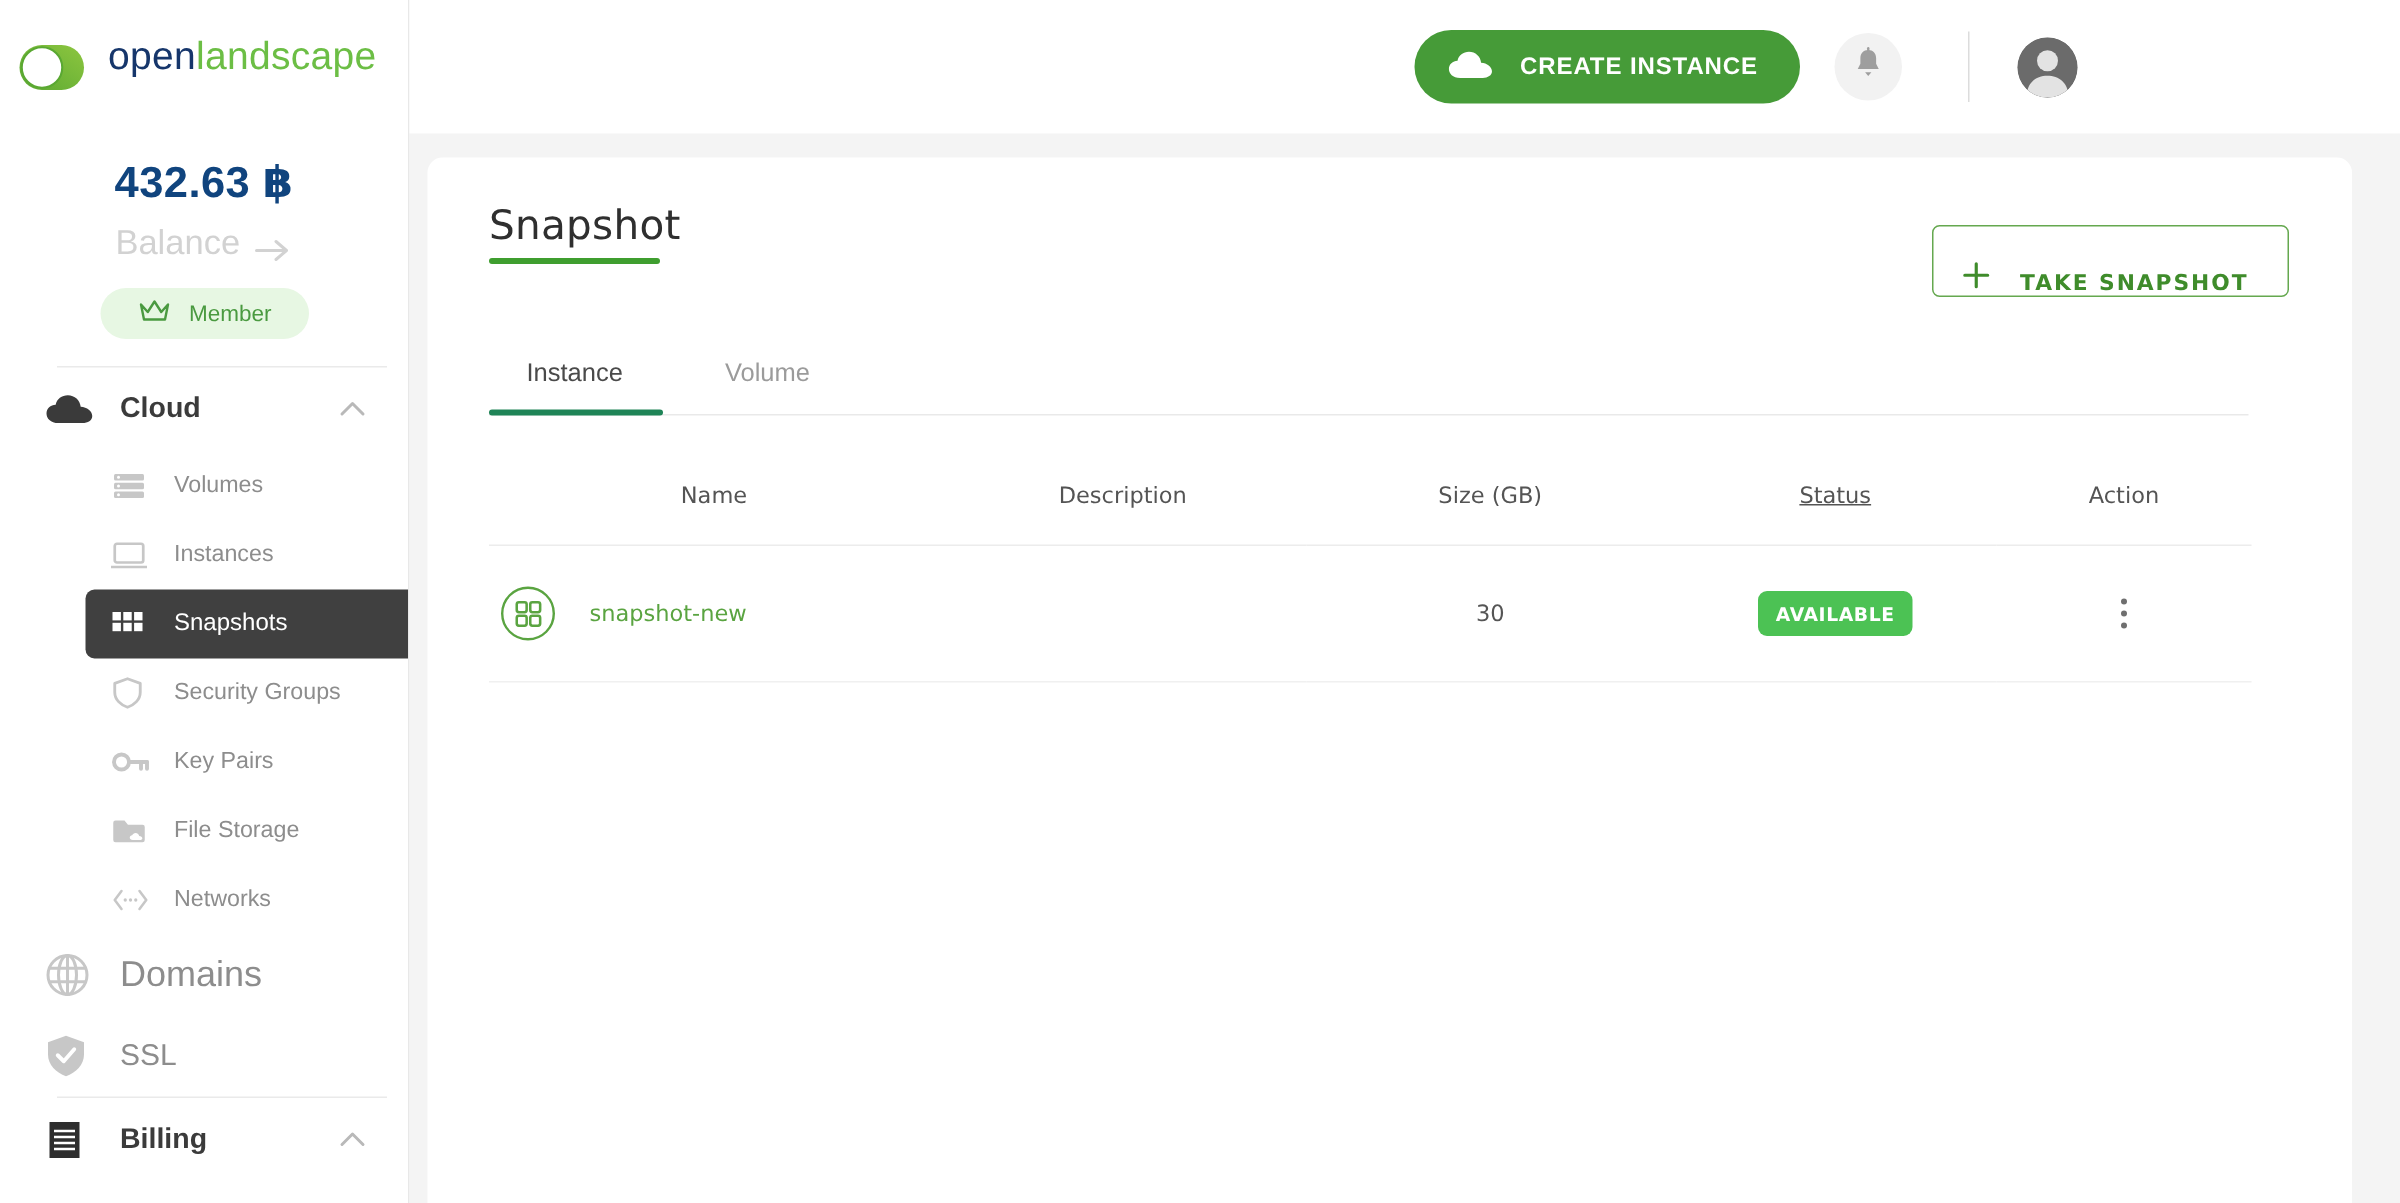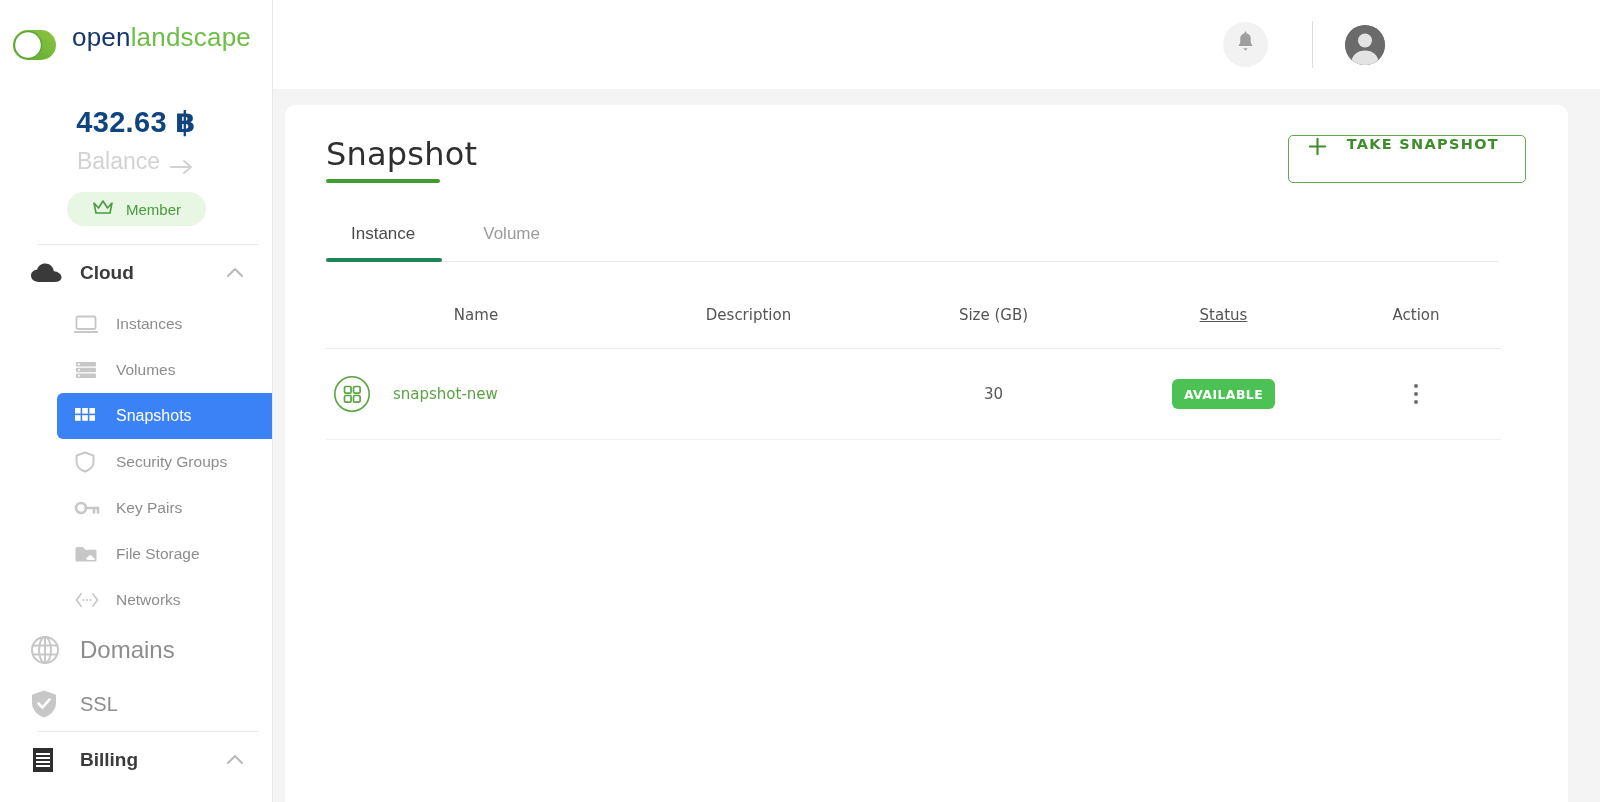--- a/index.html
+++ b/index.html
@@ -64,21 +64,21 @@
   .chev { width: 22px; height: 22px; margin-right: 26px; }
 
   .nav-item {
     display: flex; align-items: center;
     height: 46px; margin-left: 57px; padding-left: 17px;
     border-radius: 6px 0 0 6px;
     cursor: pointer;
   }
   .nav-item .nicon { width: 38px; display: flex; align-items: center; }
   .nav-item .nlabel { font-size: 15.5px; color: #8d8d8d; margin-left: 4px; }
-  .nav-item.active { background: #3b82f6; }
+  .nav-item.active { background: #404040; }
   .nav-item.active .nlabel { color: #ffffff; font-size: 16px; }
 
   
   #topbar {
     position: absolute; left: 273px; top: 0;
     width: 1327px; height: 89px;
     background: #ffffff;
     display: flex; align-items: center; justify-content: flex-end;
   }
   .create-btn {
@@ -112,29 +112,30 @@
   }
   .card {
     width: 1283px; height: 697px;
     background: #ffffff;
     border-radius: 10px 10px 0 0;
     padding: 30px 42px 0 41px;
     position: relative;
   }
   .card-head { display: flex; align-items: flex-start; justify-content: space-between; }
   .page-title {
-    font-size: 32px; color: #2f2f2f; letter-spacing: .2px;
+    font-size: 27px; color: #2f2f2f; letter-spacing: .2px;
     font-family: "DejaVu Sans", sans-serif; font-weight: normal;
   }
   .title-underline { width: 114px; height: 4px; background: #3f9e2f; border-radius: 2px; margin-top: 6px; }
   .take-btn {
     height: 48px; padding: 0 26px 0 18px;
     background: #fff; border: 1px solid #65a84f; border-radius: 5px;
-    display: flex; align-items: flex-start; gap: 19px;
-    cursor: pointer;
+    display: flex; align-items: flex-end; gap: 19px;
+    cursor: pointer;
+    margin-top: 15px;
   }
   .take-btn .tb-label {
     color: #3f8c2b; font-size: 14.5px; font-weight: bold; letter-spacing: 1.3px;
     font-family: "DejaVu Sans", sans-serif;
   }
 
   .tabs { margin-top: 41px; position: relative; }
   .tabrow { display: flex; }
   .tab {
     font-size: 17px; color: #9b9b9b; cursor: pointer;
@@ -244,39 +245,39 @@
       <span class="chev">
         <svg viewBox="0 0 22 22" width="22" height="22">
           <path d="M4 14 L11 7 L18 14" fill="none" stroke="#b9b9b9" stroke-width="2" stroke-linecap="round" stroke-linejoin="round"></path>
         </svg>
       </span>
     </div>
 
     <div class="nav-item">
       <span class="nicon">
         <svg viewBox="0 0 24 20" width="24" height="20">
-          <rect x="2.5" y="2.5" width="19" height="12.5" rx="1.5" fill="none" stroke="#c7c7c7" stroke-width="1.8"></rect>
-          <path d="M0.5 18 H23.5" stroke="#c7c7c7" stroke-width="1.8" stroke-linecap="round"></path>
-        </svg>
-      </span>
-      <span class="nlabel">Instances</span>
-    </div>
-
-    <div class="nav-item">
-      <span class="nicon">
-        <svg viewBox="0 0 24 20" width="24" height="20">
           <rect x="2" y="2" width="20" height="4.4" rx="1" fill="#c7c7c7"></rect>
           <rect x="2" y="7.8" width="20" height="4.4" rx="1" fill="#c7c7c7"></rect>
           <rect x="2" y="13.6" width="20" height="4.4" rx="1" fill="#c7c7c7"></rect>
           <circle cx="5" cy="4.2" r="1" fill="#fff"></circle>
             <circle cx="5" cy="10" r="1" fill="#fff"></circle>
             <circle cx="5" cy="15.8" r="1" fill="#fff"></circle>
         </svg>
       </span>
       <span class="nlabel">Volumes</span>
+    </div>
+
+    <div class="nav-item">
+      <span class="nicon">
+        <svg viewBox="0 0 24 20" width="24" height="20">
+          <rect x="2.5" y="2.5" width="19" height="12.5" rx="1.5" fill="none" stroke="#c7c7c7" stroke-width="1.8"></rect>
+          <path d="M0.5 18 H23.5" stroke="#c7c7c7" stroke-width="1.8" stroke-linecap="round"></path>
+        </svg>
+      </span>
+      <span class="nlabel">Instances</span>
     </div>
 
     <div class="nav-item active">
       <span class="nicon">
         <svg viewBox="0 0 22 22" width="22" height="22">
           <rect x="1" y="3" width="5.6" height="5.6" fill="#ffffff"></rect>
           <rect x="8.2" y="3" width="5.6" height="5.6" fill="#ffffff"></rect>
           <rect x="15.4" y="3" width="5.6" height="5.6" fill="#ffffff"></rect>
           <rect x="1" y="10.2" width="5.6" height="5.6" fill="#ffffff"></rect>
           <rect x="8.2" y="10.2" width="5.6" height="5.6" fill="#ffffff"></rect>
@@ -363,20 +364,28 @@
       <span class="glabel">Billing</span>
       <span class="chev">
         <svg viewBox="0 0 22 22" width="22" height="22">
           <path d="M4 14 L11 7 L18 14" fill="none" stroke="#b9b9b9" stroke-width="2" stroke-linecap="round" stroke-linejoin="round"></path>
         </svg>
       </span>
     </div>
   </aside>
 
   <header id="topbar">
+    <button class="create-btn">
+      <span>
+        <svg viewBox="0 0 34 22" width="32" height="21">
+          <path d="M9 20 C3.6 20 1 16.8 1 13.6 C1 10.4 3.7 7.8 7.1 7.8 C7.8 4 11.3 1.5 15.2 1.5 C19.8 1.5 23.4 4.9 23.8 9.2 C28 9.4 31.5 12.2 31.5 15.3 C31.5 18.2 28.6 20 25 20 Z" fill="#ffffff"></path>
+        </svg>
+      </span>
+      <span class="cb-label">CREATE INSTANCE</span>
+    </button>
 
     <div class="bell-btn">
       <span>
         <svg viewBox="0 0 24 26" width="21" height="23">
           <path d="M12 2.5 C8.4 2.5 6 5.2 6 8.6 V13 L4 17 H20 L18 13 V8.6 C18 5.2 15.6 2.5 12 2.5 Z" fill="#9e9e9e"></path>
           <path d="M9.6 19.5 H14.4 L12 22.3 Z" fill="#9e9e9e"></path>
           <path d="M12 1.2 V3" stroke="#9e9e9e" stroke-width="1.8" stroke-linecap="round"></path>
         </svg>
       </span>
     </div>

